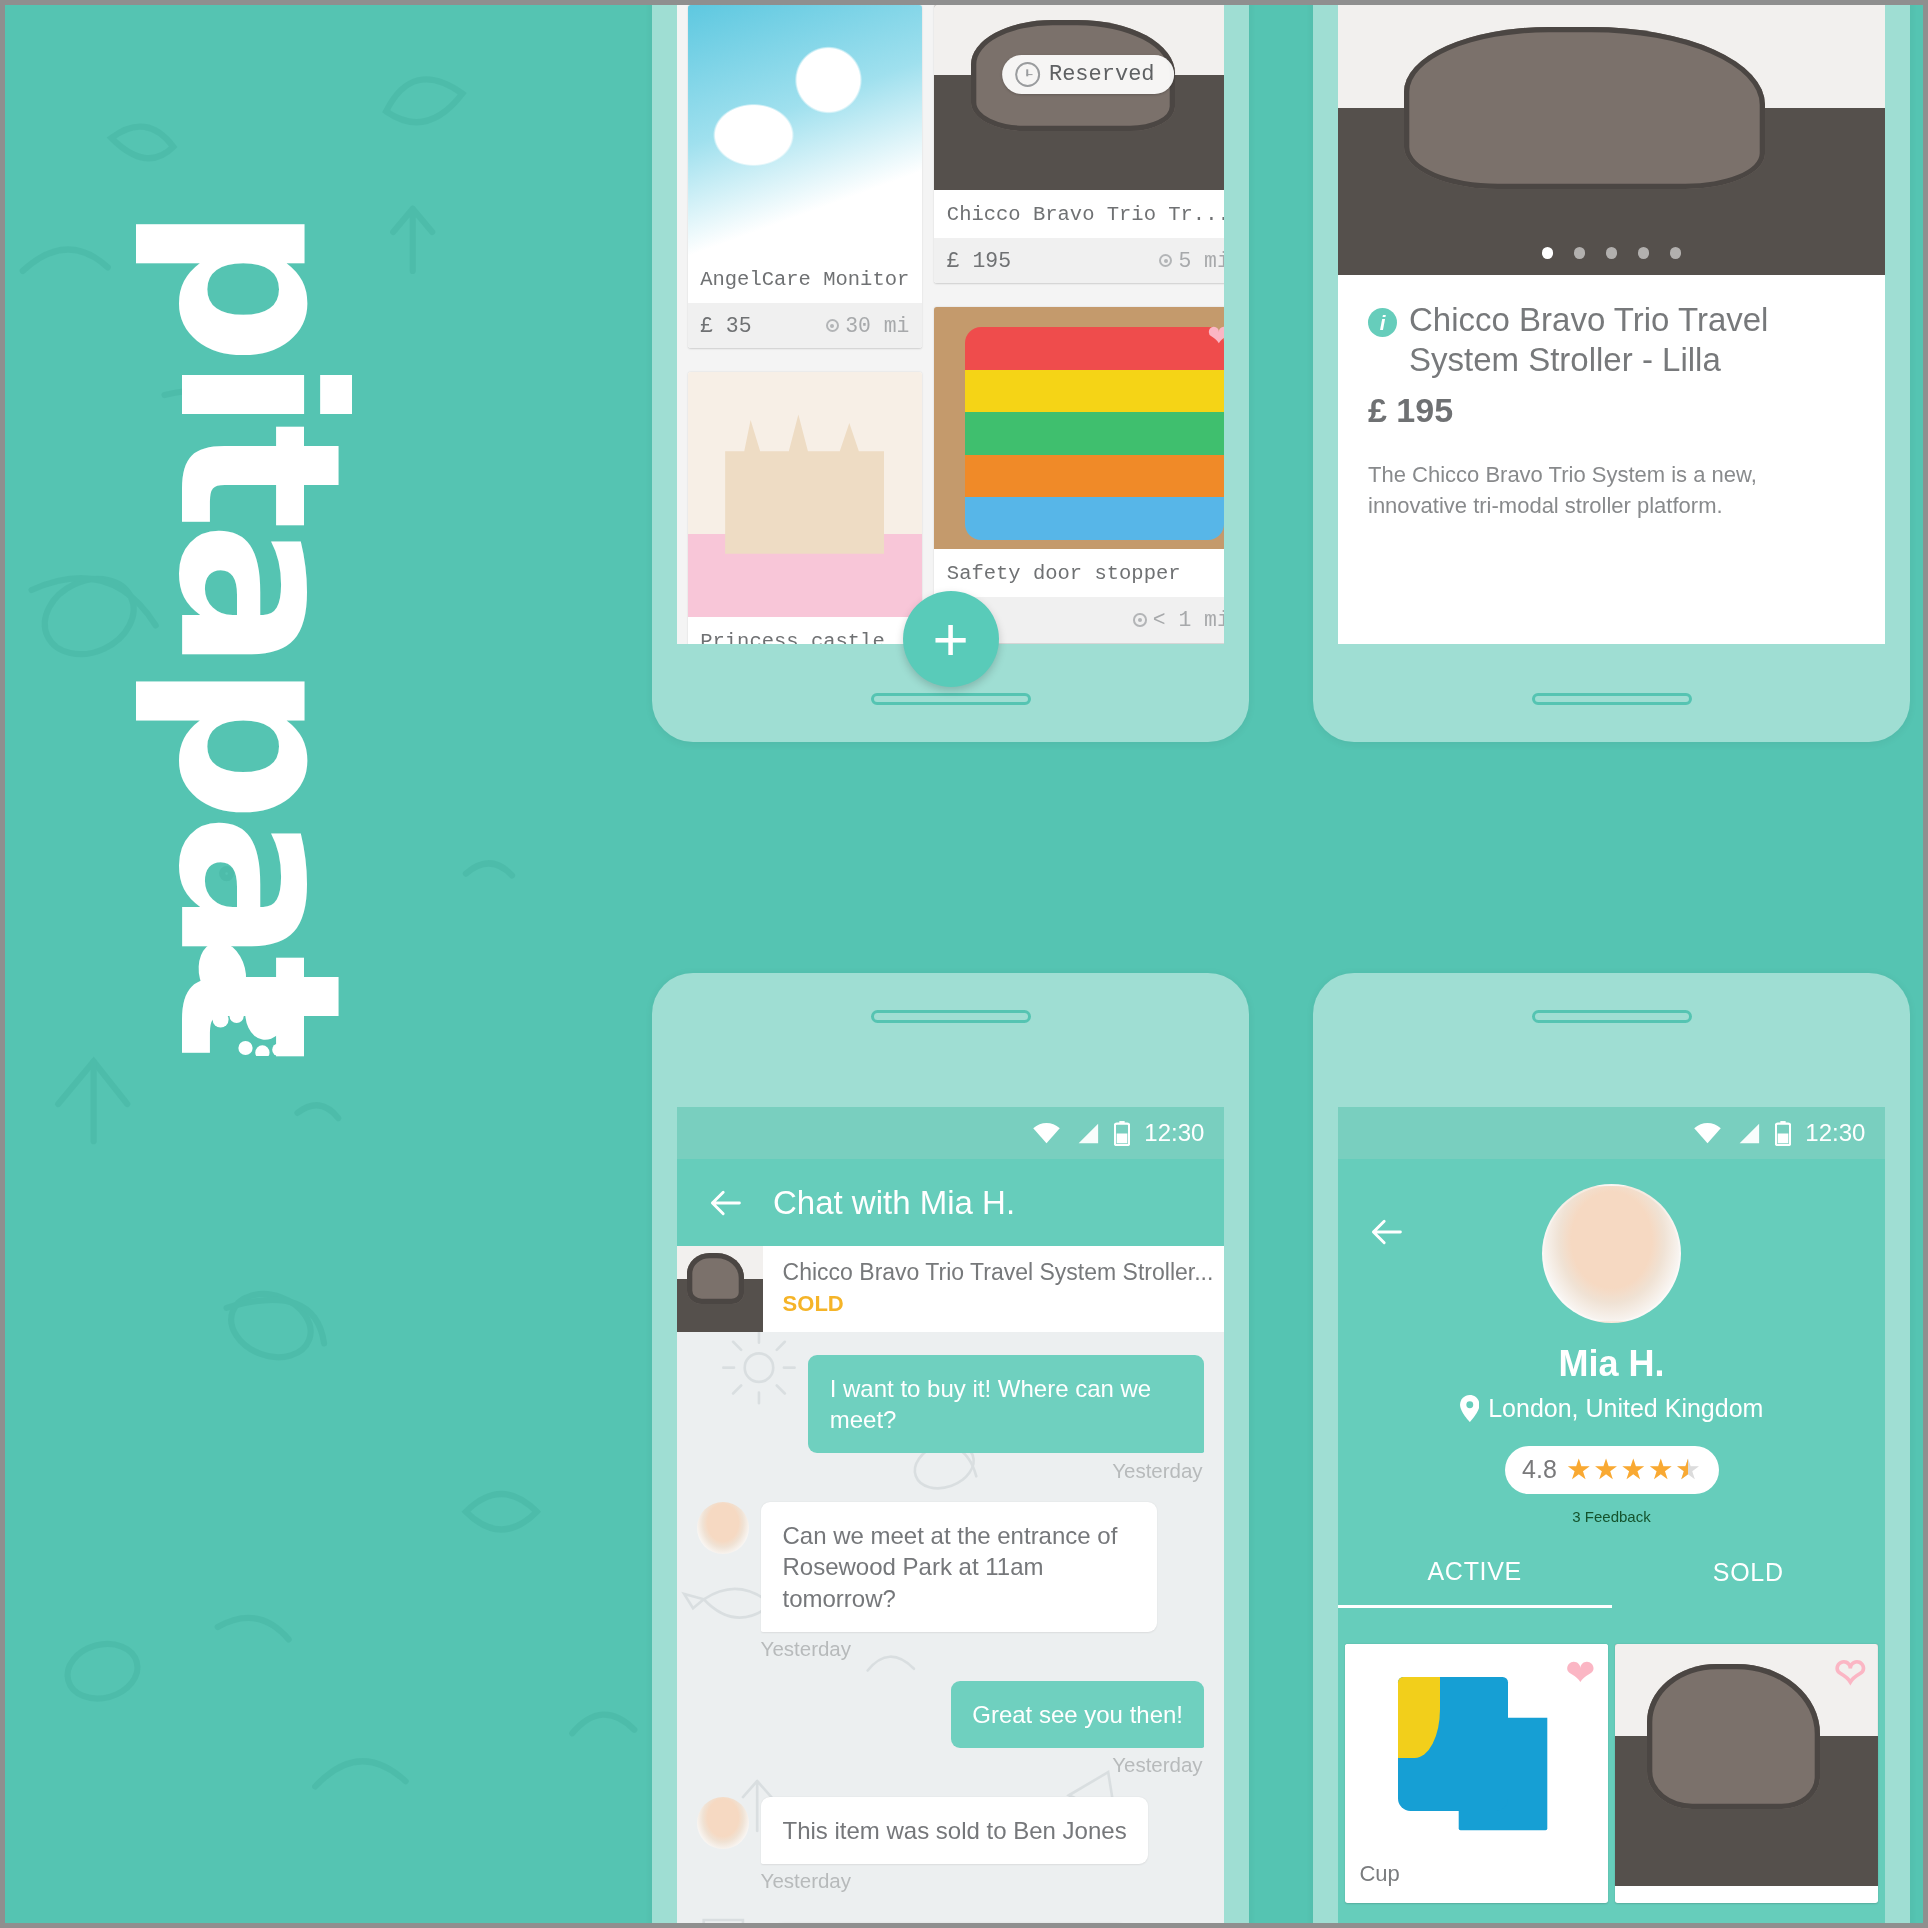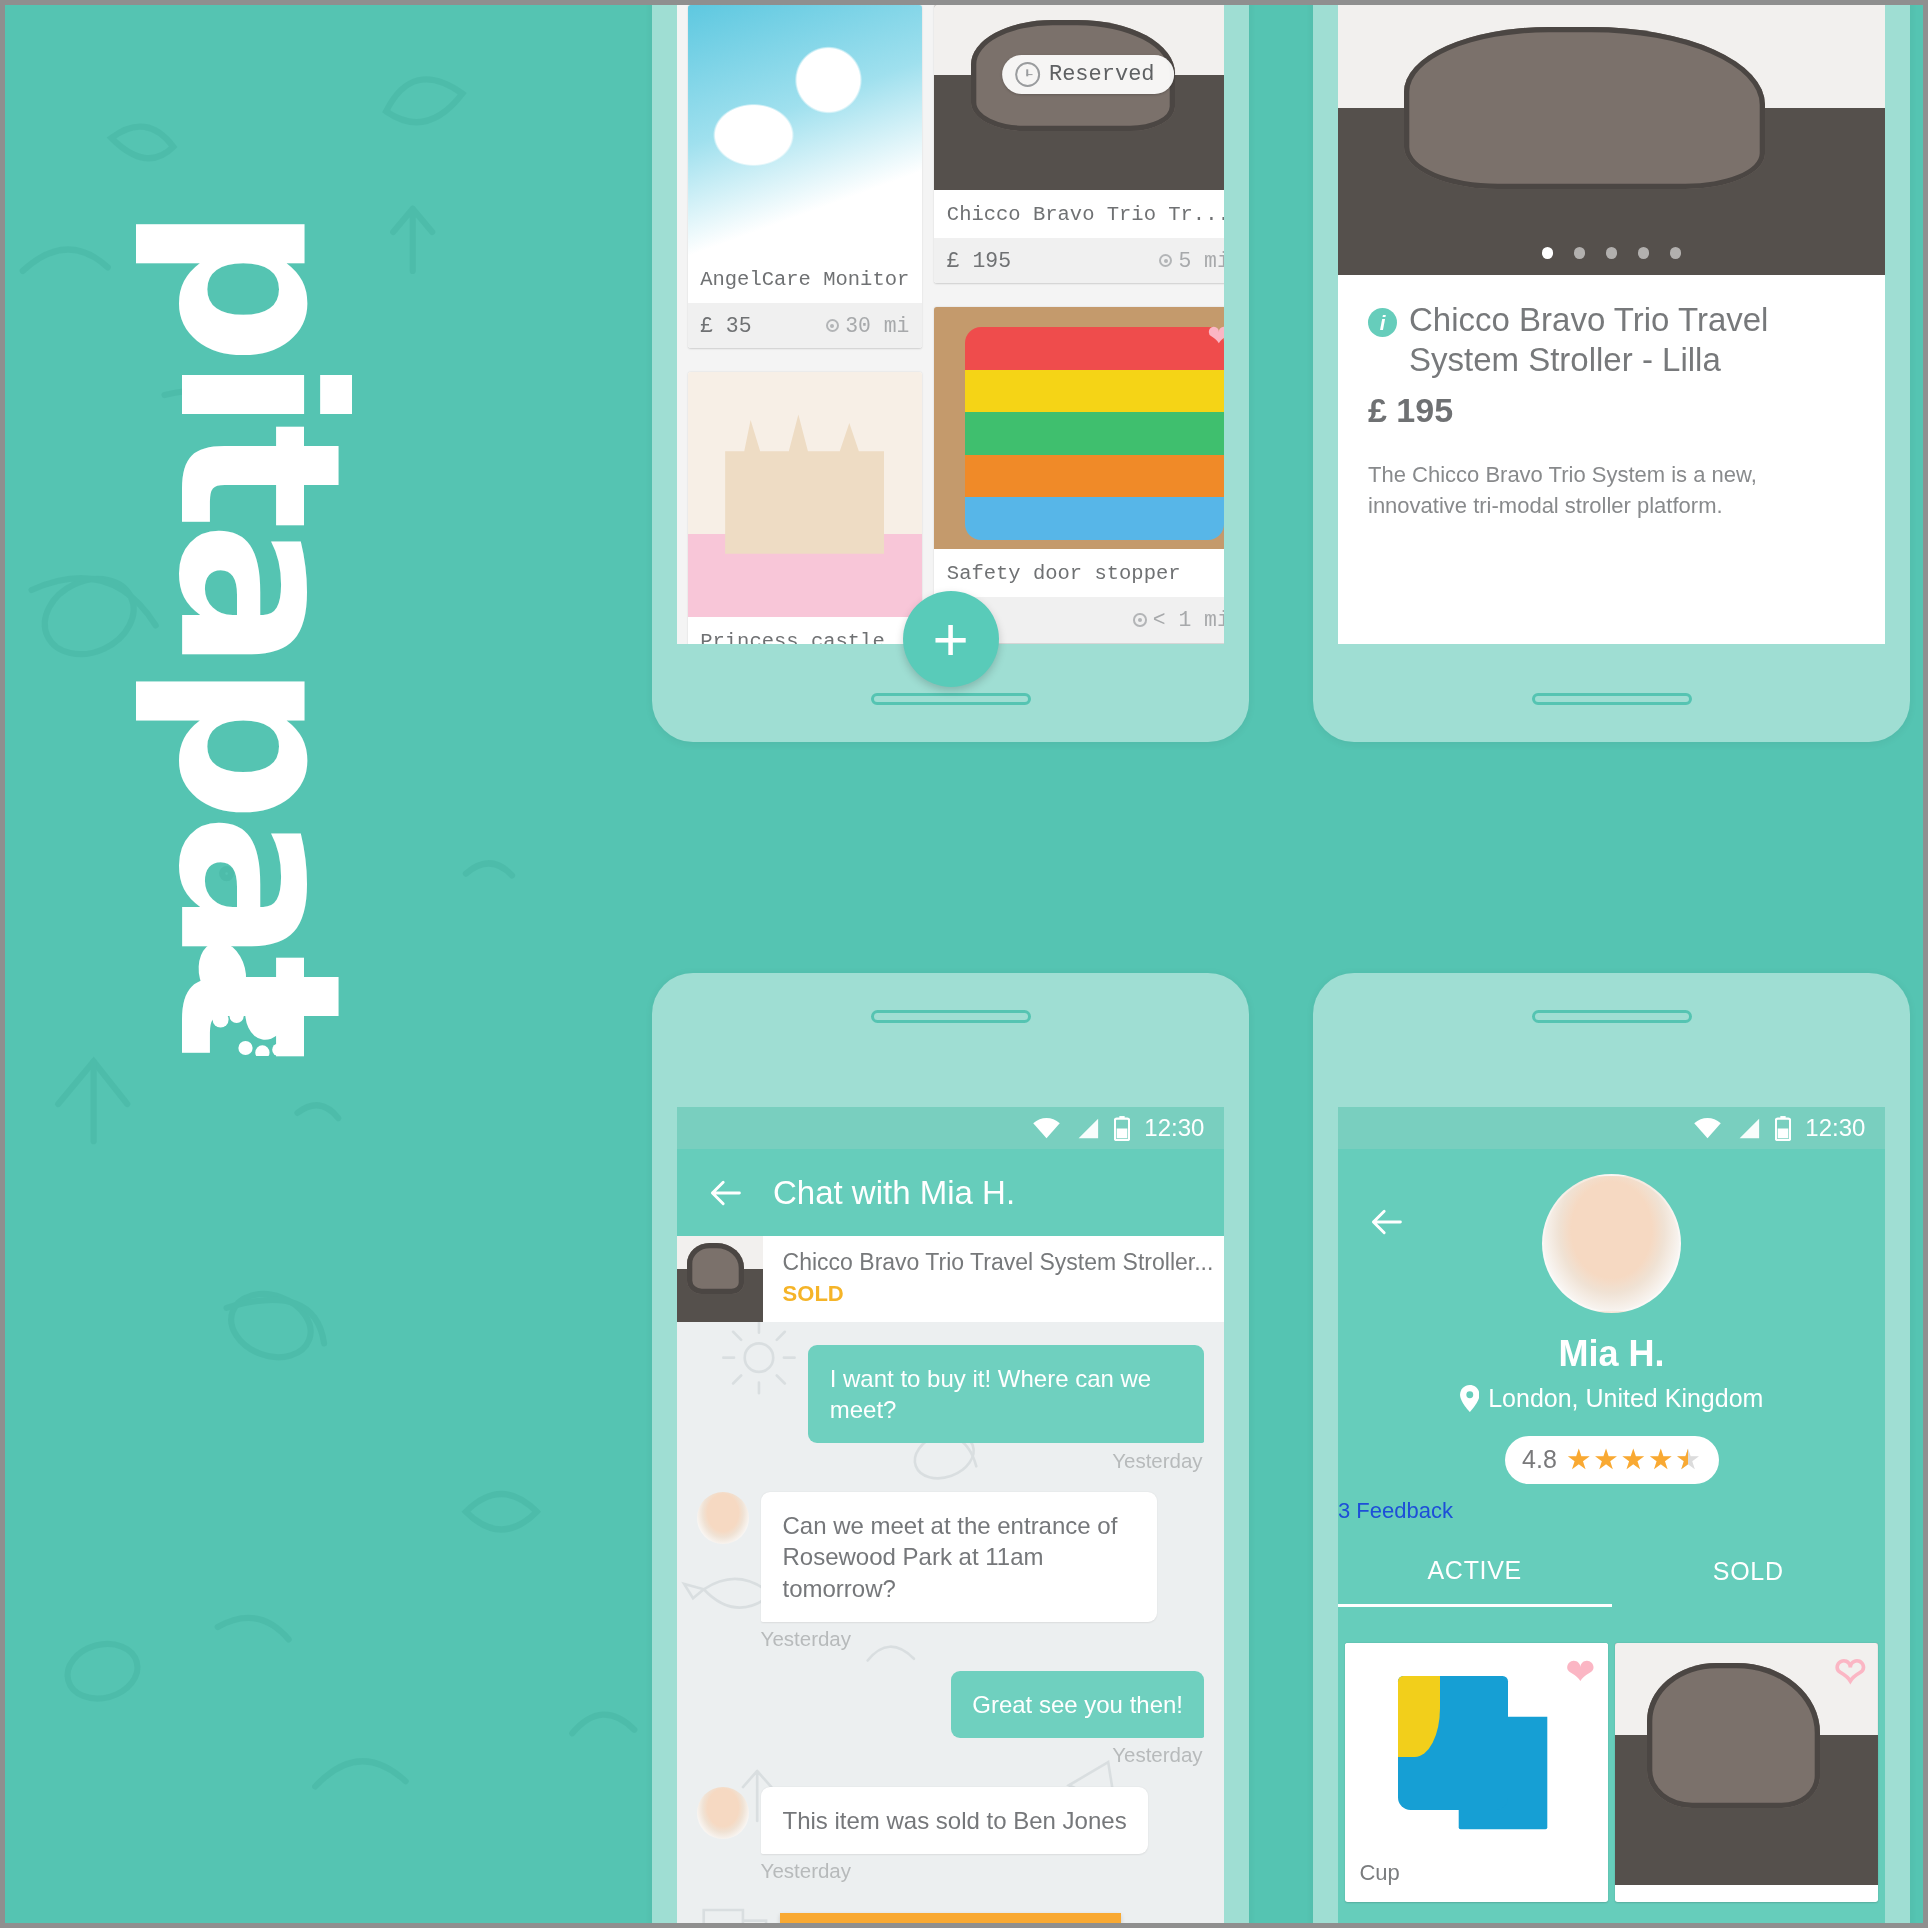--- a/index.html
+++ b/index.html
@@ -141,21 +141,21 @@
   }
   .detail-price { font-size:34px; font-weight:700; color:#6f7173; margin-top:10.7px; }
   .detail-desc { font-size:22px; color:#888a8c; line-height:1.38; margin-top:30px; }
 
   
   #phone-chat { left: 647px; top: 968px; width: 597px; height: 1043px; }
   #phone-chat .screen { top: 134px; bottom: 0; left: 25px; right: 25px; background:#eceff0; }
   #phone-chat .speaker { top: 37px; }
 
   .statusbar {
-    height:42px; background:#79cfbf; display:flex; align-items:center; justify-content:flex-end;
+    height:52px; background:#79cfbf; display:flex; align-items:center; justify-content:flex-end;
     gap:14.3px; padding:0 19.6px; color:#fff; font-size:24px;
   }
   .appbar { background:#66cdbb; display:flex; align-items:center; gap:30px; padding:0 30px; height:87px; }
   .back-arrow { width:36px; height:36px; flex:none; }
   .appbar-title { color:#fff; font-size:33px; }
 
   .chat-item-bar { display:flex; background:#fff; align-items:stretch; }
   .chat-item-thumb { width:86px; height:86px; flex:none; background-size:cover; background-position:center; }
   .chat-item-meta { padding:12.5px 0 0 19.6px; }
   .chat-item-title { font-size:23px; color:#77797b; white-space:nowrap; overflow:hidden; }
@@ -192,21 +192,21 @@
   .profile-name { text-align:center; color:#fff; font-size:36px; font-weight:700; margin-top:19.6px; }
   .profile-loc { text-align:center; color:#fff; font-size:25px; margin-top:9px; display:flex; align-items:center; justify-content:center; gap:9px; }
   .rating-pill {
     margin:23px auto 0; background:#fff; border-radius:27px; height:48px; width:214px;
     display:flex; align-items:center; justify-content:center; gap:9px;
     font-size:25px; color:#79797b;
   }
   .stars { display:flex; gap:1.8px; font-size:28.5px; line-height:1; color:#f9a932; }
   .stars .half { position:relative; color:#dcdcdc; }
   .stars .half::before{ content:"★"; position:absolute; left:0; top:0; width:50%; overflow:hidden; color:#f9a932; }
-  .feedback-count { color:#1d4ed8; font-size:22px; margin-top:14.3px; }
+  .feedback-count { text-align:center; color:#14532d; font-size:15px; margin-top:14.3px; }
 
   .tabs { display:flex; margin-top:32px;align-items:center; }
   .tab { flex:1; text-align:center; color:#fff; font-size:25px; letter-spacing:0.7px; padding-bottom:19.6px; }
   .tab.active { border-bottom:3.6px solid #fff; }
 
   .profile-grid { display:flex; gap:7.1px; padding:10.7px 7.1px 0; }
   .pcard { flex:1; background:#fff; border-radius:2.7px; overflow:hidden; position:relative; box-shadow:0 0.9px 1.8px rgba(0,0,0,.16); }
   .pcard .pthumb { width:100%; height:203px; background-size:cover; background-position:center; }
   .pcard .pttl { font-size:22px; color:#7a7c7e; padding:14.3px 14.3px 16px; }
 

